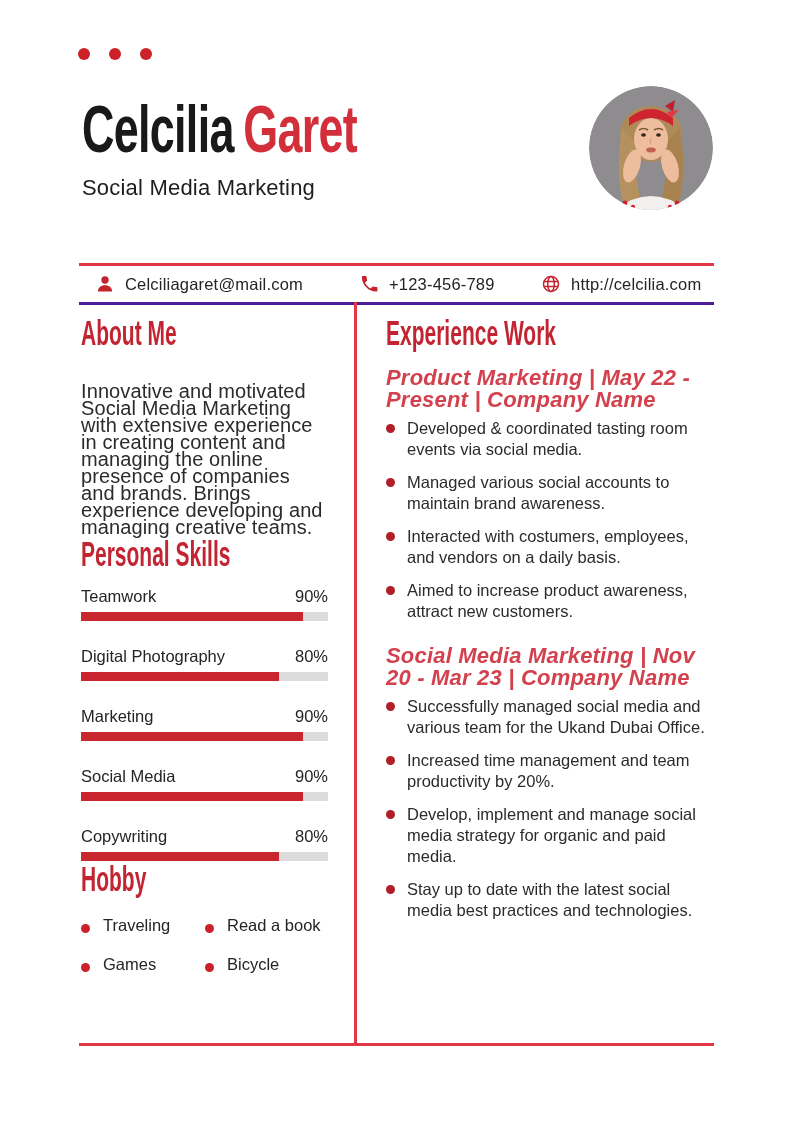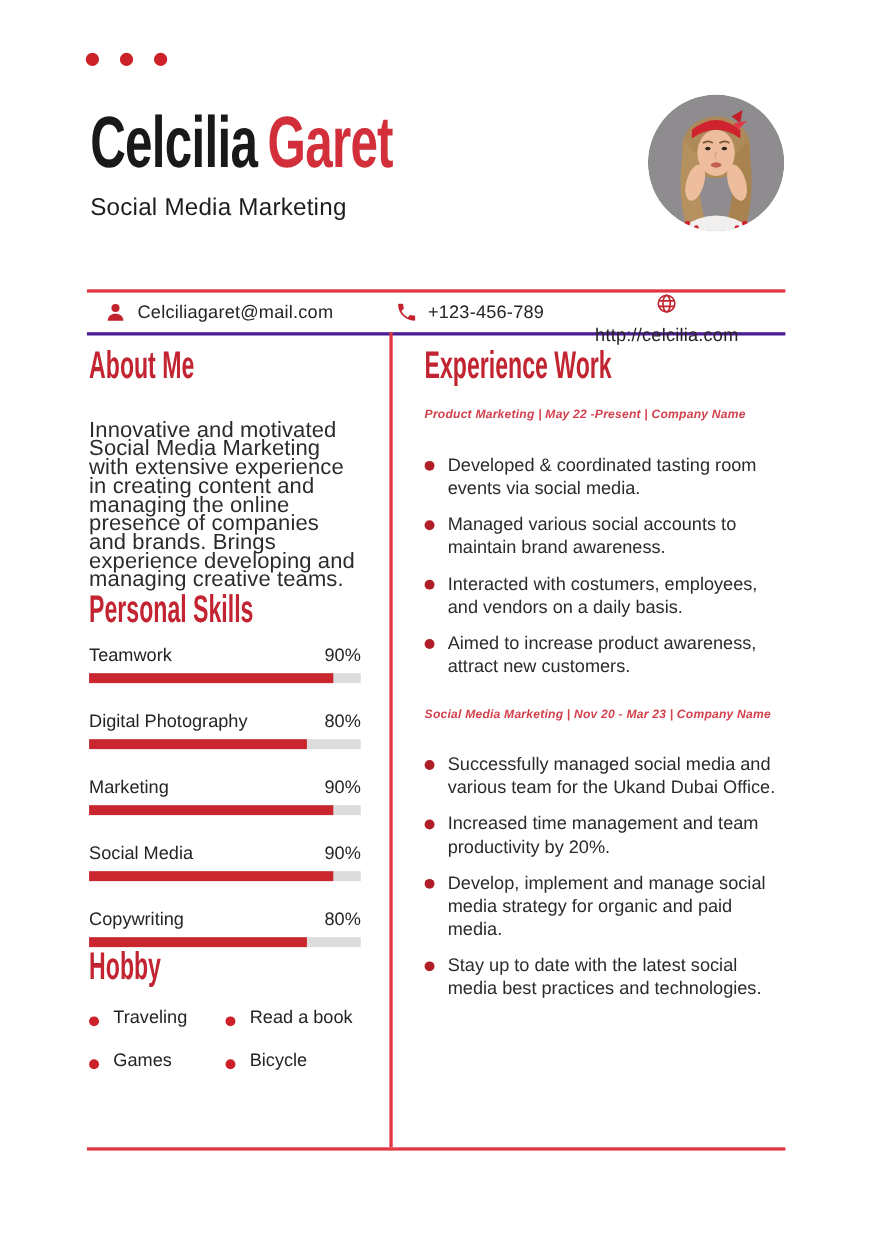--- a/index.html
+++ b/index.html
@@ -17,21 +17,21 @@
   .subtitle{position:absolute;left:82px;top:175px;font-size:22px;color:#1d1d1d;letter-spacing:.2px;}
 
   
   .photo{position:absolute;left:589px;top:86px;width:124px;height:124px;border-radius:50%;overflow:hidden;}
 
   
   .contact-bar{position:absolute;left:79px;top:263px;width:635px;height:36px;
                border-top:3px solid #e23744;border-bottom:3px solid #4c1d95;}
   .contact-item{position:absolute;top:0;height:36px;display:flex;align-items:center;gap:10px;
                 font-size:16.5px;color:#242424;letter-spacing:.2px;}
-  .ci-1{left:16px;} .ci-2{left:280px;} .ci-3{left:462px;flex-direction:column;}
+  .ci-1{left:16px;} .ci-2{left:280px;} .ci-3{left:462px;}
   .cicon{width:20px;height:20px;flex:0 0 auto;display:block;}
 
   
   .divider-v{position:absolute;left:354px;top:302px;width:3px;height:741px;background:#e23744;}
   .rule-bottom{position:absolute;left:79px;top:1043px;width:635px;height:3px;background:#e23744;}
 
   
   .col-left{position:absolute;left:81px;top:315px;width:247px;}
   .col-right{position:absolute;left:386px;top:315px;width:330px;}
 
@@ -47,24 +47,24 @@
   .skill-label-row{display:flex;justify-content:space-between;align-items:baseline;
                    font-size:16.5px;color:#242424;}
   .skill-bar{margin-top:6px;height:9px;background:#dcdcdc;}
   .skill-fill{height:100%;background:#c9262f;}
 
   .hobby-head{margin-top:28px;}
   .hobby-grid{margin-top:20px;display:grid;grid-template-columns:124px 1fr;row-gap:20px;}
   .hobby-item{display:flex;align-items:center;gap:13px;font-size:16.5px;color:#242424;}
   .hdot{width:9px;height:9px;border-radius:50%;background:#cc2129;flex:0 0 auto;margin-top:5px;}
 
-  .job-title{margin:17px 0 0 0;font-size:11px;line-height:21.5px;font-style:italic;font-weight:600;
+  .job-title{margin:17px 0 0 0;font-size:22px;line-height:21.5px;font-style:italic;font-weight:600;
              color:#d2414d;letter-spacing:.2px;}
   .job-title.second{margin-top:23px;}
-  ul.bullets{list-style:none;margin:24px 0 0 0;padding:0;}
+  ul.bullets{list-style:none;margin:8px 0 0 0;padding:0;}
   ul.bullets li{display:flex;gap:12px;margin-bottom:12px;font-size:16.5px;line-height:21px;color:#2b2b2b;}
   .bdot{width:9px;height:9px;border-radius:50%;background:#b01e28;flex:0 0 auto;margin-top:6px;}
 </style>
 </head>
 <body>
 
 <div id="page">
 
   <div class="dots">
     <span class="dot"></span>

